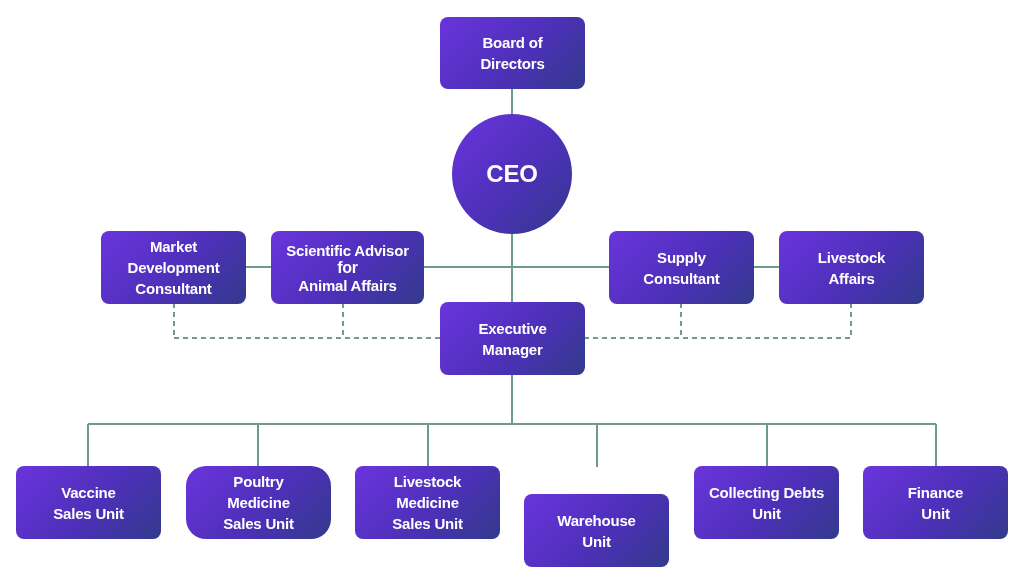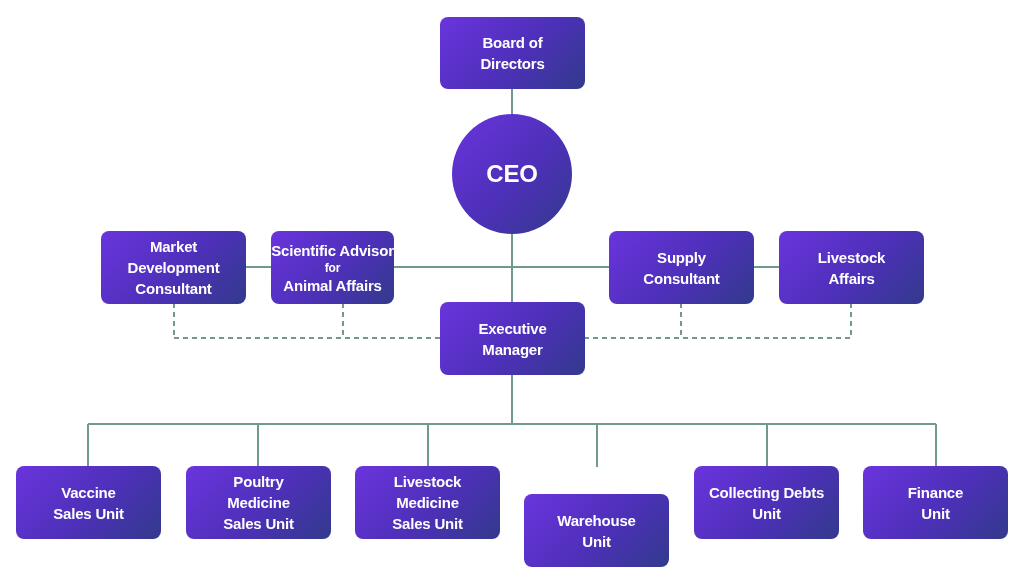--- a/index.html
+++ b/index.html
@@ -8,21 +8,21 @@
   #lines { position: absolute; left: 0; top: 0; }
   .node {
     position: absolute; box-sizing: border-box;
     border-radius: 8px;
     background: linear-gradient(135deg, #6a34dd 0%, #4d30b8 55%, #323a8c 100%);
     color: #ffffff; font-weight: bold; text-align: center;
     display: flex; flex-direction: column; align-items: center; justify-content: center;
     font-size: 15px; line-height: 21px; letter-spacing: -0.2px;
   }
   .node span { display: block; }
-  .node .small { font-size: 12px; line-height: 14px; }
+  .node .small { font-size: 16px; line-height: 14px; }
   .circle {
     border-radius: 50%;
     font-size: 24px; line-height: 30px;
   }
 </style>
 </head>
 <body>
 
 <svg id="lines" width="1024" height="580">
 
@@ -58,21 +58,21 @@
 <div class="node circle" style="left:452px;top:114px;width:120px;height:120px;">
   <span>CEO</span>
 </div>
 
 <div class="node" style="left:101px;top:231px;width:145px;height:73px;">
   <span>Market</span>
   <span>Development</span>
   <span>Consultant</span>
 </div>
 
-<div class="node" style="left:271px;top:231px;width:123px;height:73px;">
+<div class="node" style="left:271px;top:231px;width:153px;height:73px;">
   <span>Scientific Advisor</span>
   <span class="small">for</span>
   <span>Animal Affairs</span>
 </div>
 
 <div class="node" style="left:609px;top:231px;width:145px;height:73px;">
   <span>Supply</span>
   <span>Consultant</span>
 </div>
 
@@ -84,21 +84,21 @@
 <div class="node" style="left:440px;top:302px;width:145px;height:73px;">
   <span>Executive</span>
   <span>Manager</span>
 </div>
 
 <div class="node" style="left:16px;top:466px;width:145px;height:73px;">
   <span>Vaccine</span>
   <span>Sales Unit</span>
 </div>
 
-<div class="node" style="left:186px;top:466px;width:145px;height:73px;">
+<div class="node" style="left:186px;top:466px;width:145px;height:73px;border-radius:20px;">
   <span>Poultry</span>
   <span>Medicine</span>
   <span>Sales Unit</span>
 </div>
 
 <div class="node" style="left:355px;top:466px;width:145px;height:73px;">
   <span>Livestock</span>
   <span>Medicine</span>
   <span>Sales Unit</span>
 </div>

